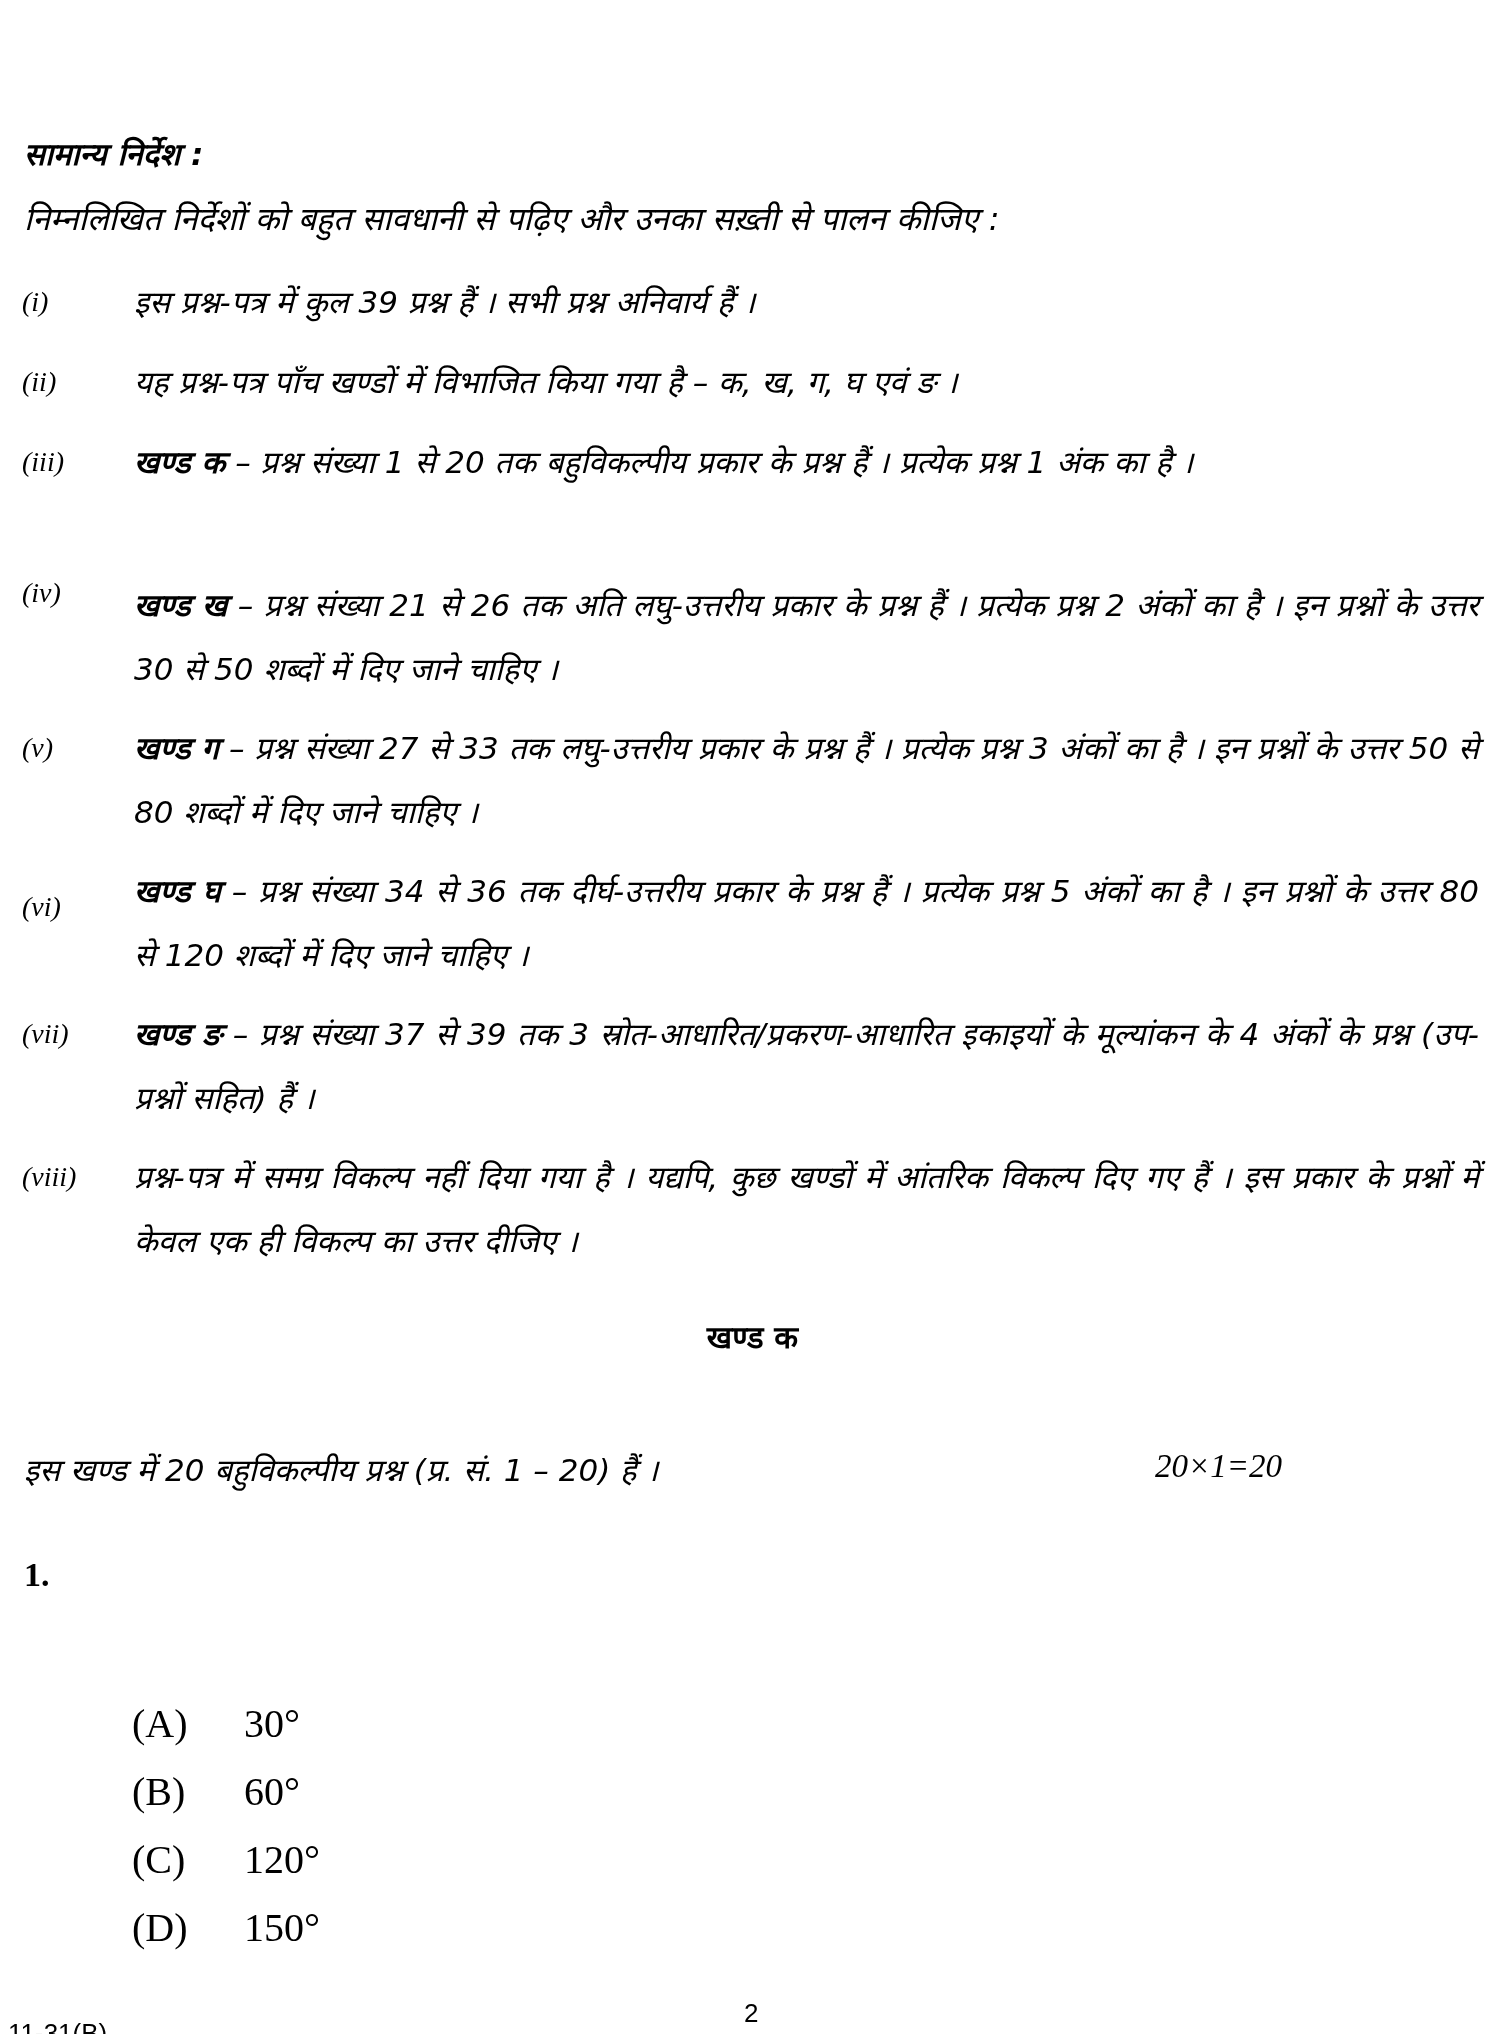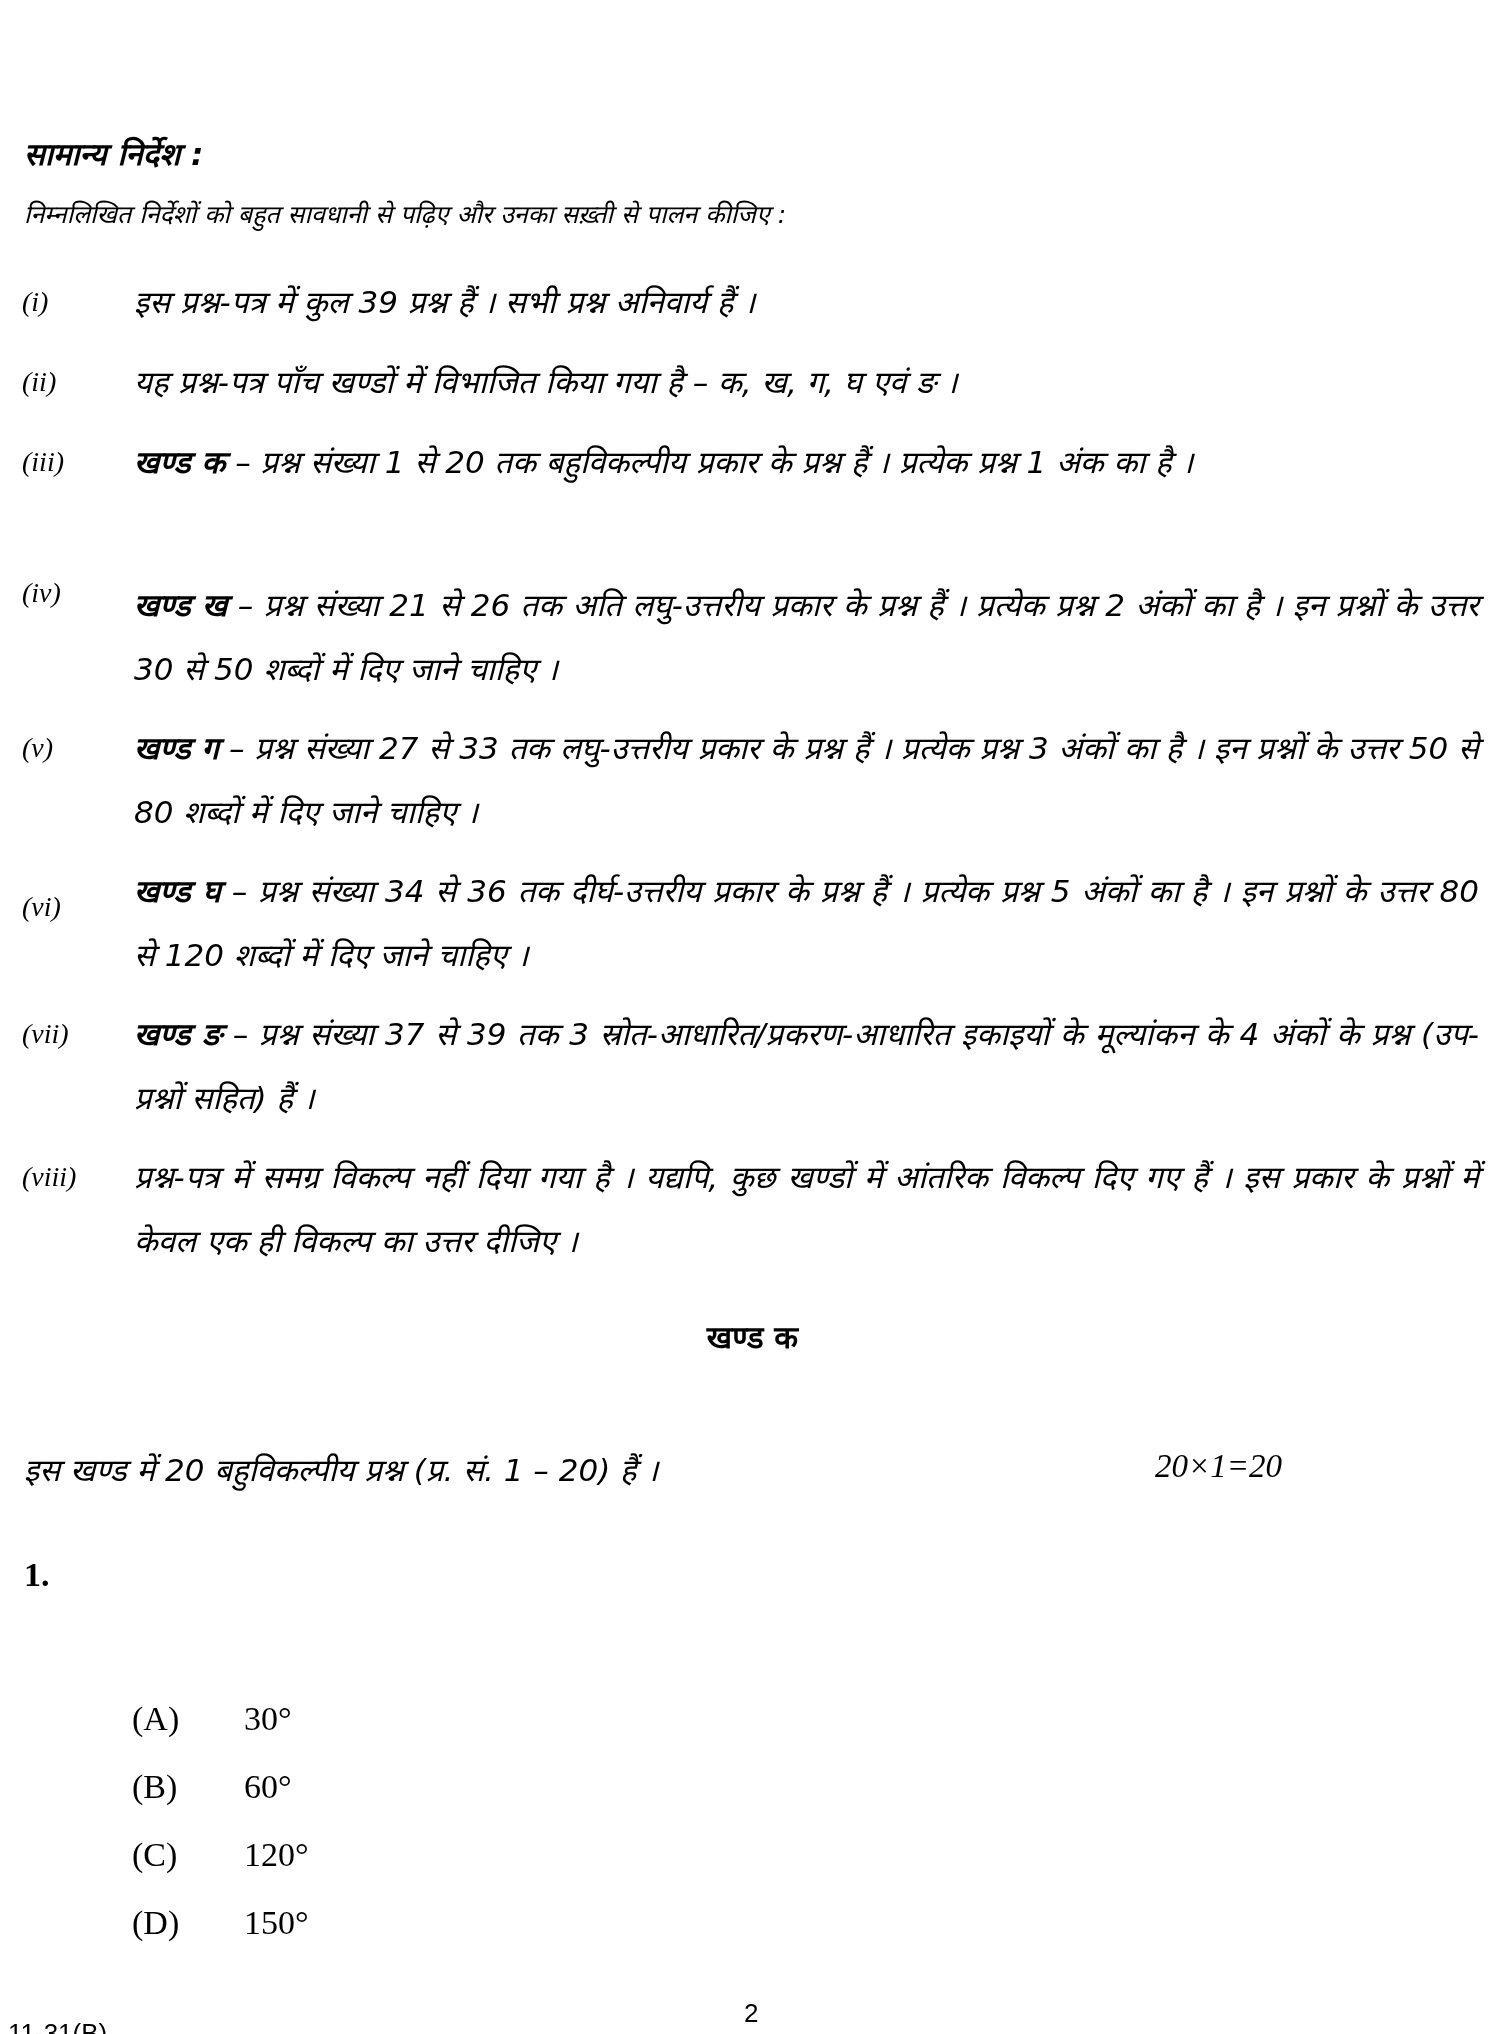--- a/index.html
+++ b/index.html
@@ -3,21 +3,21 @@
 <meta charset="utf-8">
 <style>
   html, body { margin: 0; padding: 0; background: #ffffff; }
   body {
     width: 1505px; height: 2034px; position: relative; overflow: hidden;
     color: #000; font-family: "DejaVu Serif", "Liberation Serif", serif;
   }
   .page { position: absolute; left: 0; top: 0; width: 1308px; height: 2034px; }
   .hi { font-family: "DejaVu Sans", "Liberation Sans", sans-serif; font-style: italic; }
   .heading { position: absolute; left: 24px; top: 132px; font-size: 31px; font-weight: bold; }
-  .intro { position: absolute; left: 24px; top: 196px; font-size: 25px; white-space: nowrap; }
+  .intro { position: absolute; left: 24px; top: 196px; font-size: 32px; white-space: nowrap; }
   .instr { position: absolute; left: 0; width: 1505px; }
   .instr .num {
     position: absolute; left: 22px; font-family: "Liberation Serif", "DejaVu Serif", serif;
     font-style: italic; font-size: 28px;
   }
   .instr .text {
     position: absolute; left: 134px; width: 1345px; font-size: 31px; line-height: 64px;
     text-align: justify; text-align-last: left;
   }
   .b { font-weight: bold; }
@@ -31,21 +31,21 @@
     font-family: "Liberation Serif", "DejaVu Serif", serif;
   }
   .q-num {
     position: absolute; left: 24px; top: 1556px; font-size: 34px; font-weight: bold;
     font-family: "Liberation Serif", "DejaVu Serif", serif;
   }
   .q-text {
     position: absolute; left: 132px; top: 1546px; width: 1270px; font-size: 31px;
     line-height: 66px; font-family: "DejaVu Sans", sans-serif;
   }
-  .opt { position: absolute; left: 132px; font-size: 34px; font-family: "Liberation Serif", "DejaVu Serif", serif; }
+  .opt { position: absolute; left: 132px; font-size: 40px; font-family: "Liberation Serif", "DejaVu Serif", serif; }
   .opt .label { display: inline-block; width: 112px; }
   .footer-code {
     position: absolute; left: 8px; top: 1998px; font-size: 26px;
     font-family: "Liberation Sans", "DejaVu Sans", sans-serif;
     margin-top: 20px;
   }
   .footer-page {
     position: absolute; left: 744px; top: 1998px; font-size: 26px;
     font-family: "Liberation Sans", "DejaVu Sans", sans-serif;
   }

